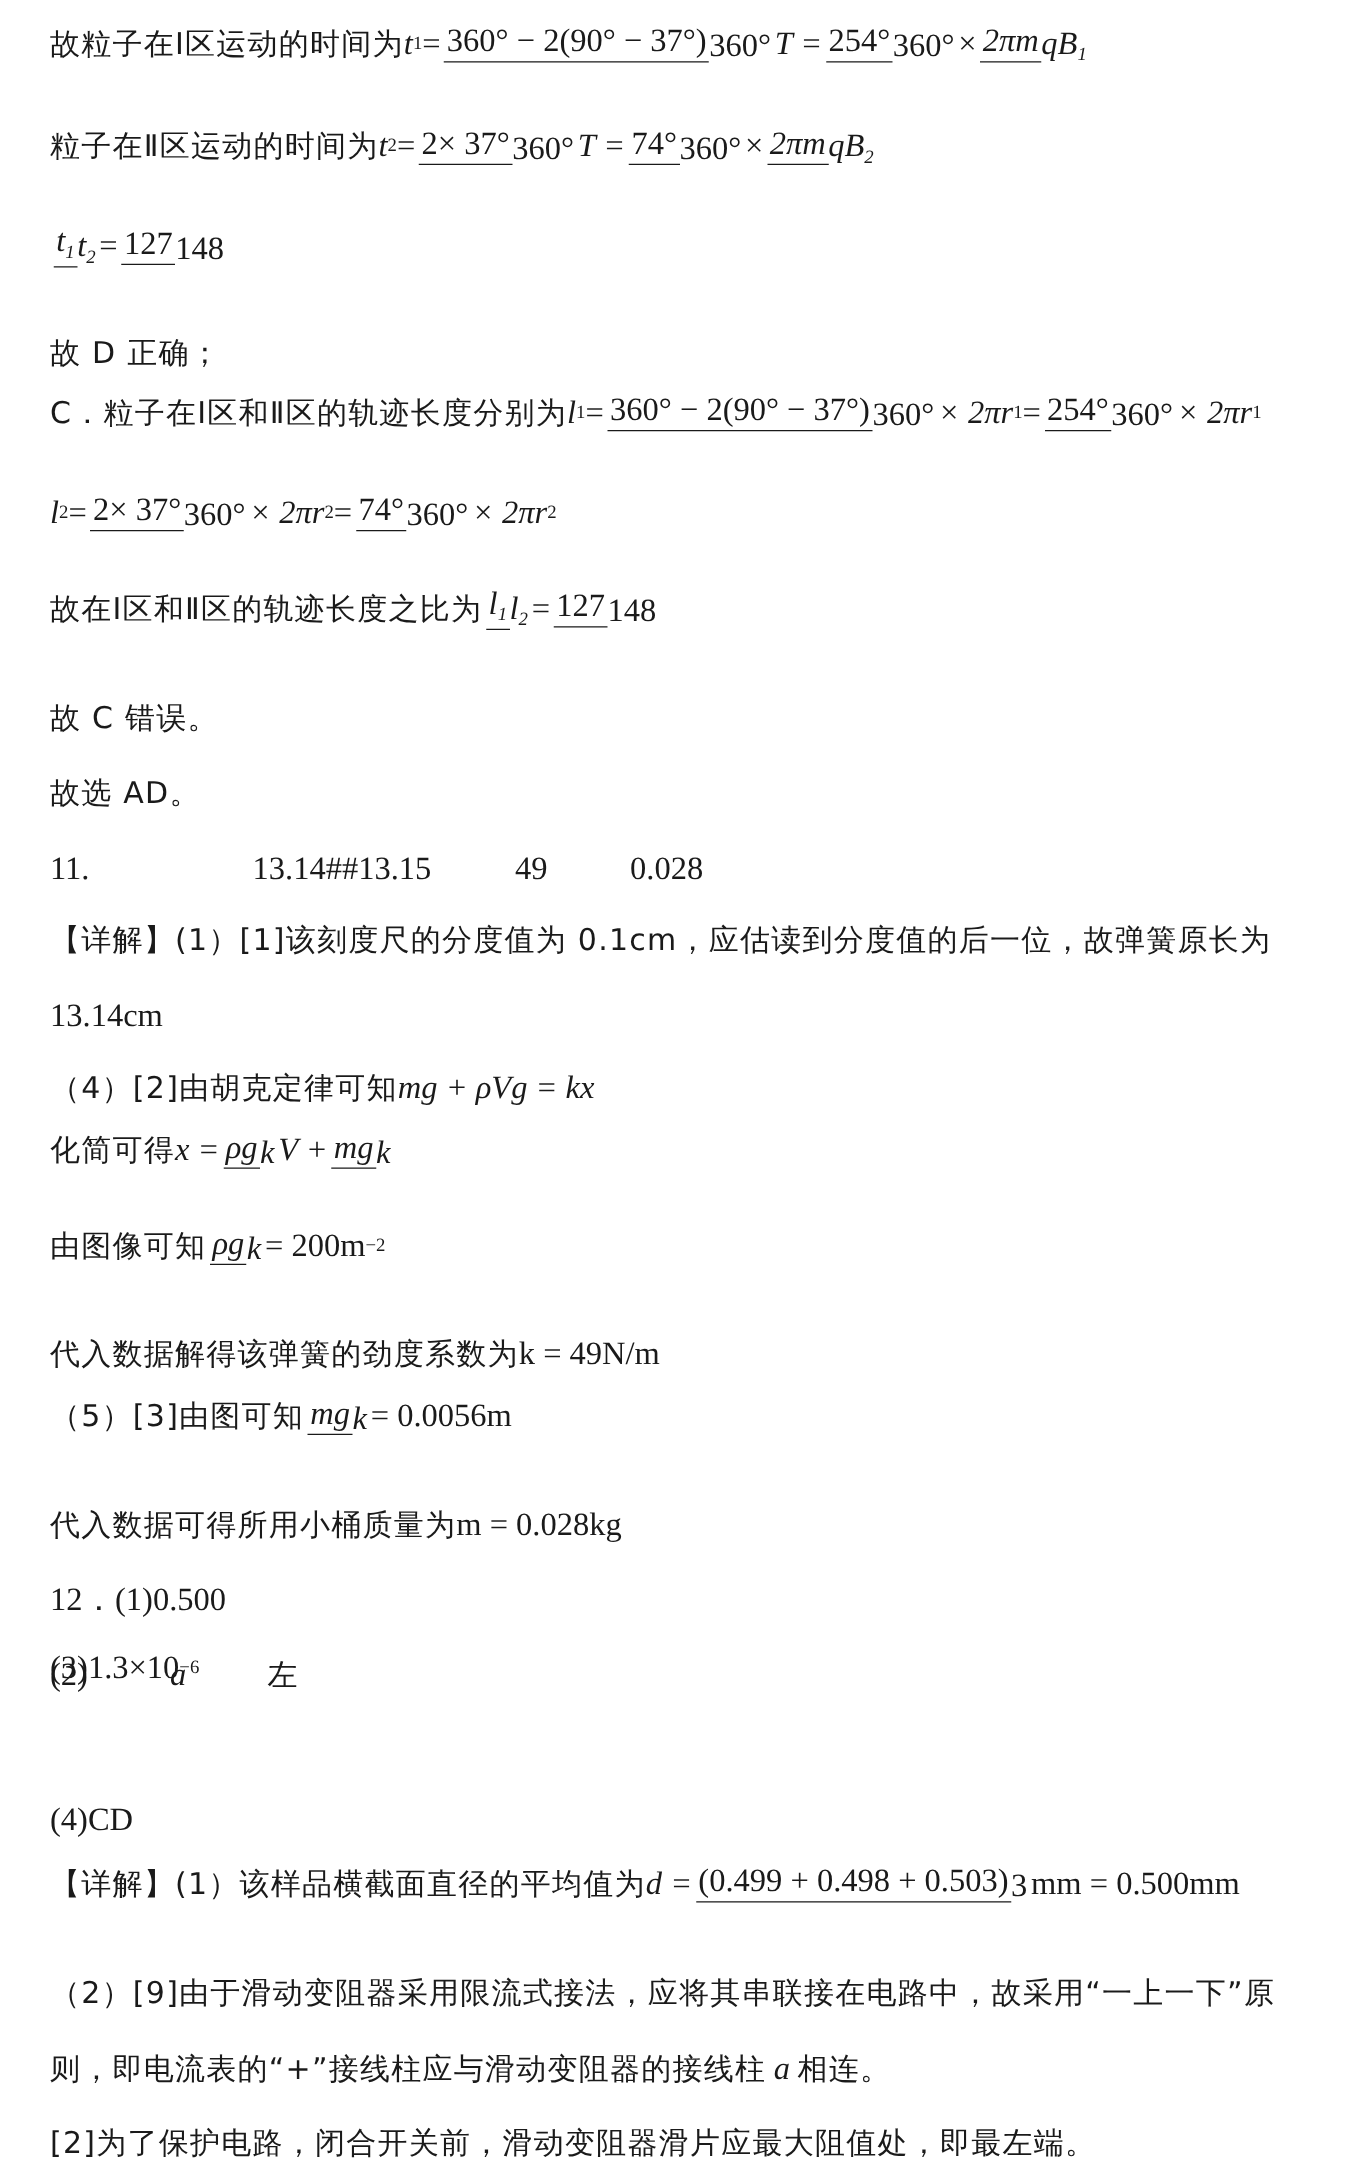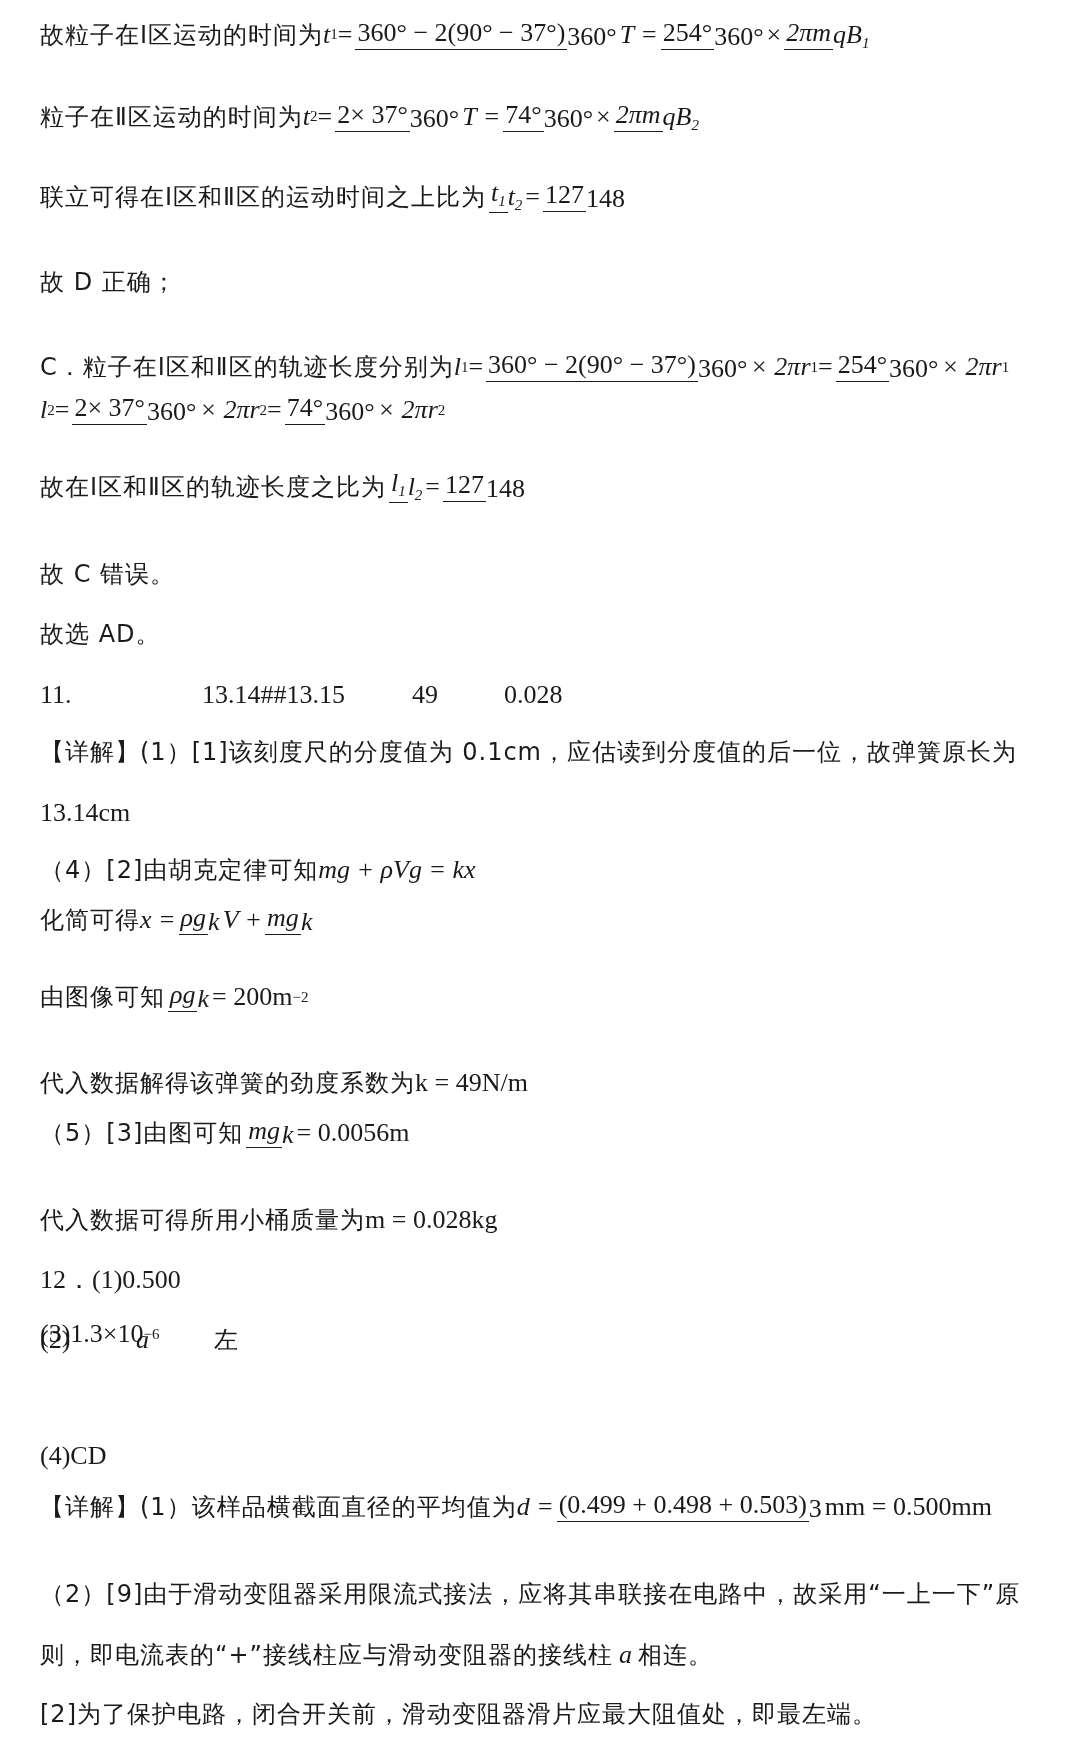--- a/index.html
+++ b/index.html
@@ -54,37 +54,36 @@
       <span class="den">360°</span>
     </span>
   <span class="m">×</span>
   <span class="frac m i">
       <span class="num">2πm</span>
       <span class="den"><span>qB</span><sub>2</sub></span>
     </span>
 </div>
 
 <div class="line" style="top:180px;">
-  <span class="cjk">联立可得在Ⅰ区和Ⅱ区的运动时间之上比为</span>
   <span class="frac m i">
       <span class="num"><span>t</span><sub>1</sub></span>
       <span class="den"><span>t</span><sub>2</sub></span>
     </span>
   <span class="m">=</span>
   <span class="frac m">
       <span class="num">127</span>
       <span class="den">148</span>
     </span>
 </div>
 
 <div class="line" style="top:270px;">
   <span class="cjk">故 D 正确；</span>
 </div>
 
-<div class="line" style="top:315px;margin-top:37px;">
+<div class="line" style="top:315px;">
   <span class="cjk">C．粒子在Ⅰ区和Ⅱ区的轨迹长度分别为</span>
   <span class="m i">l</span>
     <sub>1</sub>
   <span class="m"> = </span>
   <span class="frac m">
       <span class="num">360° − 2(90° − 37°)</span>
       <span class="den">360°</span>
     </span>
   <span class="m i">× 2πr</span>
     <sub>1</sub>

